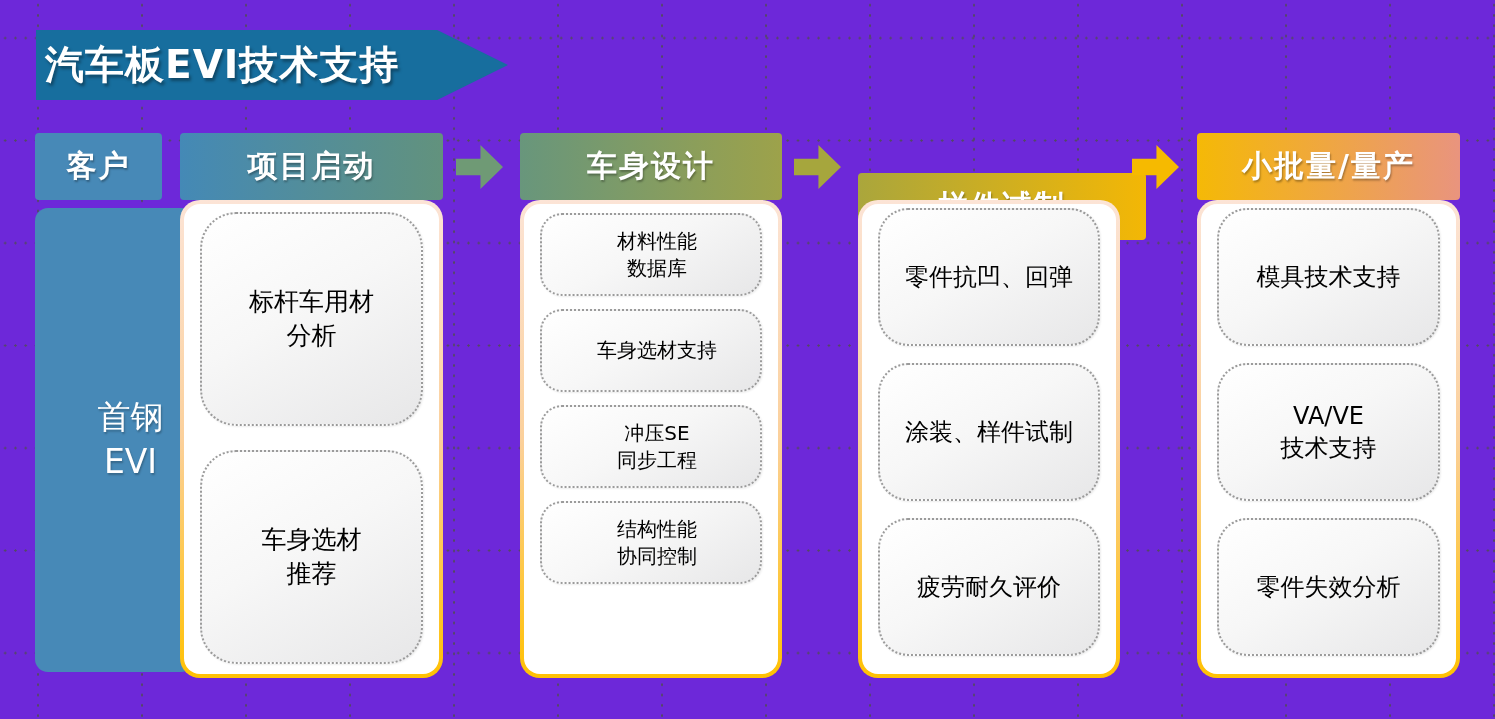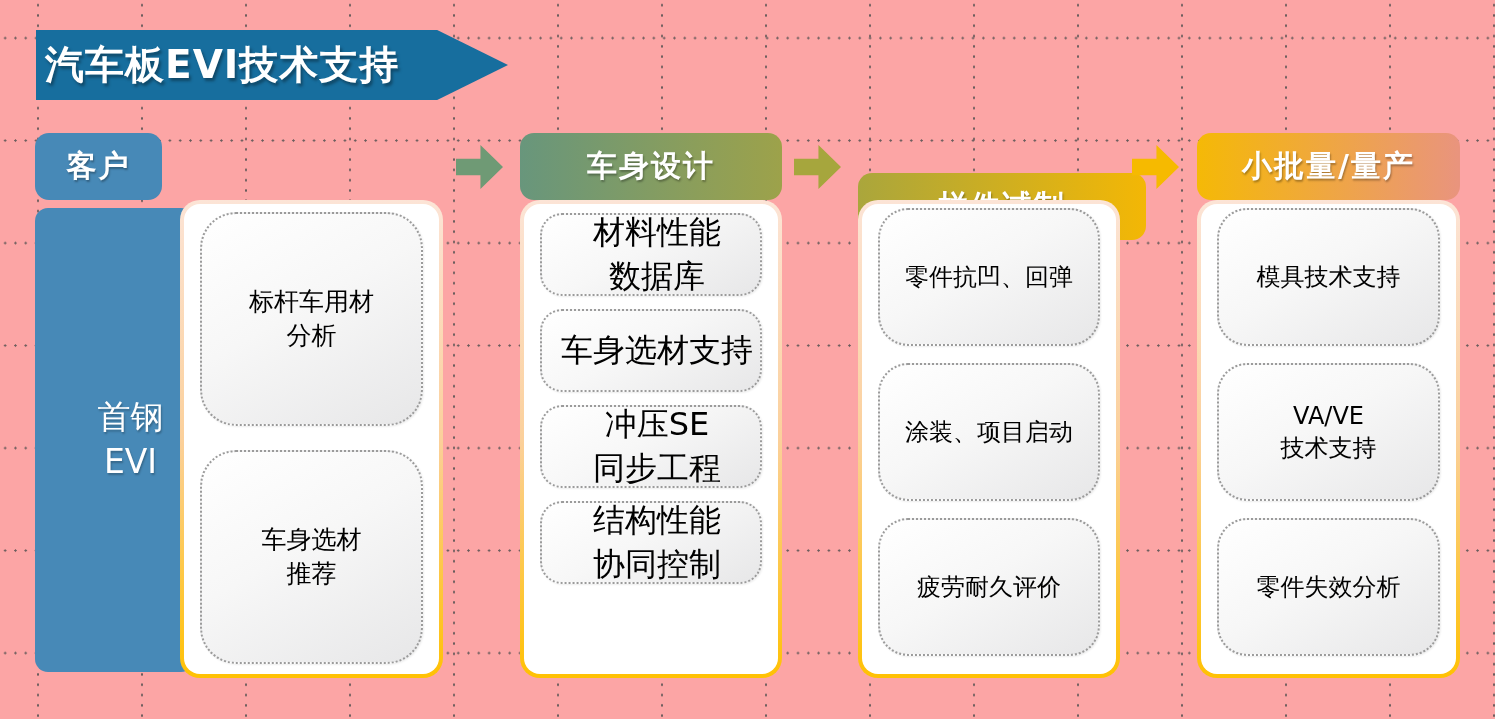--- a/index.html
+++ b/index.html
@@ -1,18 +1,18 @@
 <!DOCTYPE html>
 <html style="--banner: #176e9e; --customer_fill: #4789b7; --stage1_start: #4489b6; --stage1_end: #62927d; --stage2_start: #68967c; --stage2_end: #9da24a; --stage3_start: #aaa63c; --stage3_end: #f3b705; --stage4_start: #f5b906; --stage4_end: #e9947e; --arrow1: #6f9a75; --arrow2: #a6a63d; --arrow3: #f6ba00; --container_border_top: #fce4d6; --container_border_bottom: #ffc103;"><head>
 <meta charset="utf-8">
 <style>
   html,body{margin:0;padding:0;background:#fff;}
   #canvas{
     position:relative;width:1495px;height:719px;overflow:hidden;
-    font-family:"DejaVu Sans","Liberation Sans",sans-serif;background:#fca5a5;
+    font-family:"DejaVu Sans","Liberation Sans",sans-serif;background:#6d28d9;
   }
   
   .grid{
     position:absolute;inset:0;
     background-image:
       radial-gradient(circle,#4f4f4f 0.9px,transparent 1.4px),
       radial-gradient(circle,#4f4f4f 0.9px,transparent 1.4px);
     background-size:10.3px 102.5px,104px 10.3px;
     background-position:0px -13.2px,-14px 0px;
     opacity:.85;
@@ -23,21 +23,21 @@
     background:var(--banner);
     clip-path:polygon(0 0,85% 0,100% 50%,85% 100%,0 100%);
     display:flex;align-items:center;padding-left:9px;box-sizing:border-box;
   }
   .banner-text{
     color:#fff;font-size:39px;font-weight:bold;letter-spacing:1px;
     text-shadow:2px 3px 3px rgba(0,0,0,.35);white-space:nowrap;
   }
   
   .hdr{
-    position:absolute;top:133px;height:67px;border-radius:14px;
+    position:absolute;top:133px;height:67px;border-radius:4px;
     display:flex;align-items:center;justify-content:center;
     color:#fff;font-size:30px;font-weight:bold;letter-spacing:2px;
     text-shadow:1px 2px 2px rgba(0,0,0,.3);white-space:nowrap;
   }
   .hdr-customer{left:35px;width:127px;background:var(--customer_fill);}
   .hdr1{left:180px;width:263px;background:linear-gradient(90deg,var(--stage1_start),var(--stage1_end));}
   .hdr2{left:520px;width:262px;background:linear-gradient(90deg,var(--stage2_start),var(--stage2_end));}
   .hdr3{left:858px;width:288px;background:linear-gradient(90deg,var(--stage3_start),var(--stage3_end));margin-top:40px;}
   .hdr4{left:1197px;width:263px;background:linear-gradient(90deg,var(--stage4_start),var(--stage4_end));}
   
@@ -67,21 +67,21 @@
   .col-c{padding:4px 16px 0 16px;gap:17px;}
   
   .pbox{
     border:2px dotted #9b9b9b;
     background:linear-gradient(150deg,#ffffff 0%,#f7f7f7 45%,#e7e7e8 100%);
     display:flex;align-items:center;justify-content:center;text-align:center;
     color:#000;white-space:pre-line;line-height:1.35;
     box-shadow:1px 1px 2px rgba(0,0,0,.07);flex:none;
   }
   .col-a .pbox{height:210px;border-radius:36px;font-size:25px;}
-  .col-b .pbox{height:79px;border-radius:22px;font-size:32px;padding-left:12px;}
+  .col-b .pbox{height:79px;border-radius:22px;font-size:20px;padding-left:12px;}
   .col-c .pbox{height:134px;border-radius:30px;font-size:24px;}
   
   .flow-arrow{
     position:absolute;top:145px;width:47px;height:44px;
     clip-path:polygon(0 31%,52% 31%,52% 0,100% 50%,52% 100%,52% 69%,0 69%);
   }
   .arrow1{left:456px;background:var(--arrow1);}
   .arrow2{left:794px;background:var(--arrow2);}
   .arrow3{left:1132px;background:var(--arrow3);}
 </style>
@@ -89,20 +89,21 @@
 <body>
 
 <div id="canvas">
   <div class="grid"></div>
 
   <div class="banner">
     <span class="banner-text">汽车板EVI技术支持</span>
   </div>
 
   <div class="hdr hdr-customer">客户</div>
+  <div class="hdr hdr1">项目启动</div>
   <div class="hdr hdr2">车身设计</div>
   <div class="hdr hdr3">样件试制</div>
   <div class="hdr hdr4">小批量/量产</div>
 
   <div class="flow-arrow arrow1"></div>
   <div class="flow-arrow arrow2"></div>
   <div class="flow-arrow arrow3"></div>
 
   <div class="customer-body">首钢
 EVI</div>
@@ -124,21 +125,21 @@
       <div class="pbox">冲压SE
 同步工程</div>
       <div class="pbox">结构性能
 协同控制</div>
     </div>
   </div>
 
   <div class="container cont3">
     <div class="container-inner col-c">
       <div class="pbox">零件抗凹、回弹</div>
-      <div class="pbox">涂装、项目启动</div>
+      <div class="pbox">涂装、样件试制</div>
       <div class="pbox">疲劳耐久评价</div>
     </div>
   </div>
 
   <div class="container cont4">
     <div class="container-inner col-c">
       <div class="pbox">模具技术支持</div>
       <div class="pbox">VA/VE
 技术支持</div>
       <div class="pbox">零件失效分析</div>

